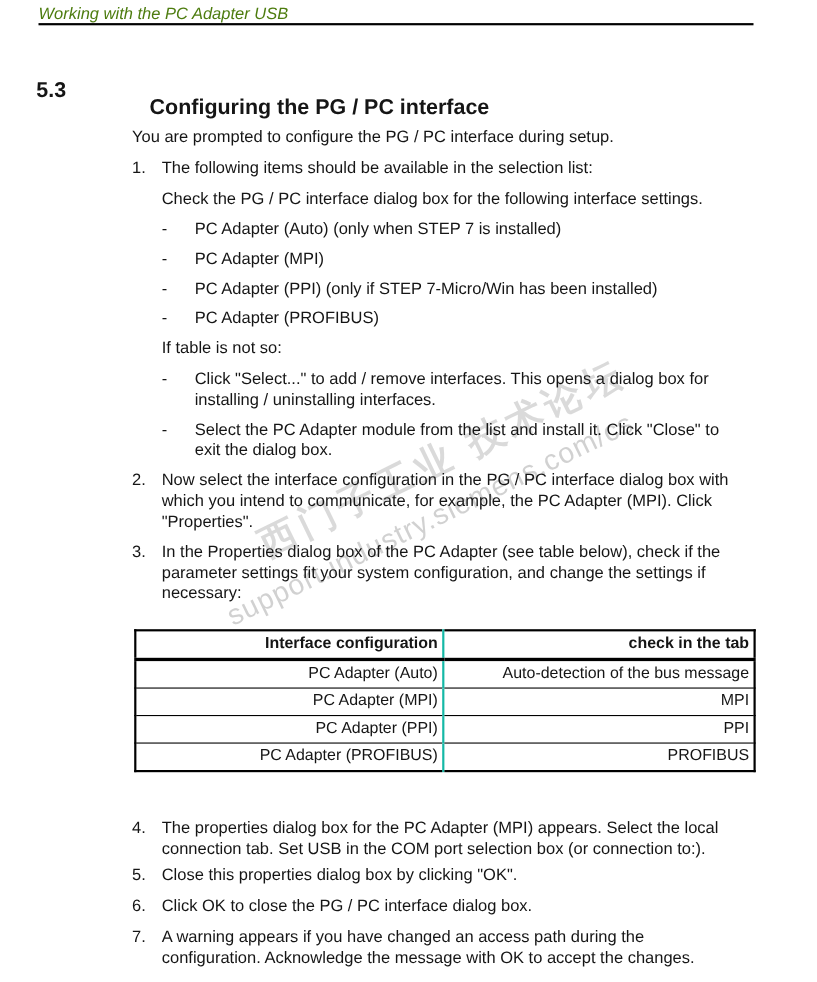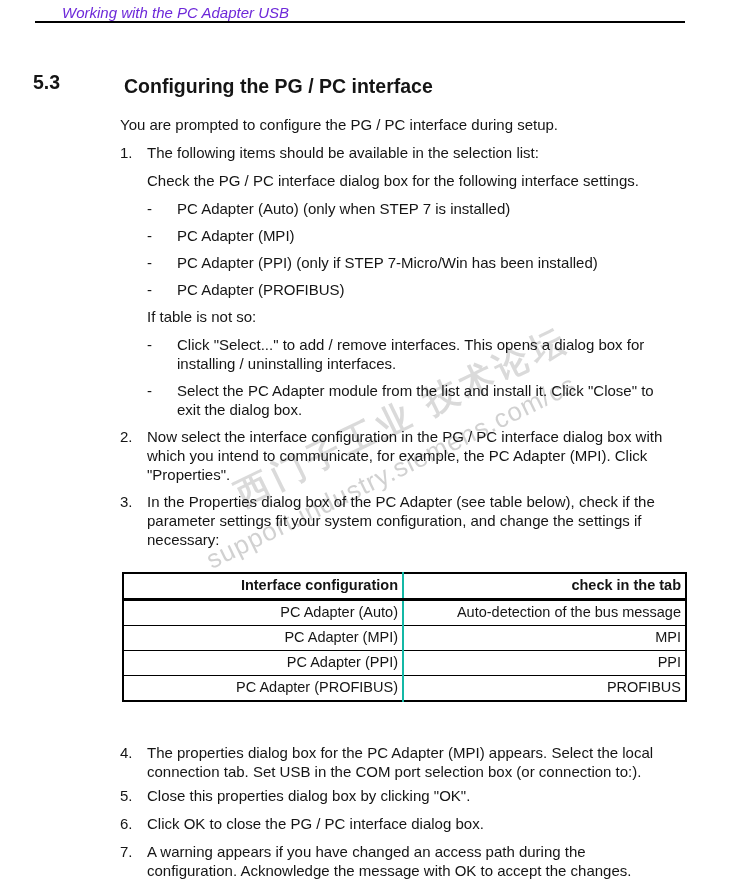--- a/index.html
+++ b/index.html
@@ -12,22 +12,21 @@
     font-family: "Liberation Sans", sans-serif;
     color: #151515;
   }
 
   
   .running-header {
     position: absolute;
     left: 35px; top: 4px;
     font-size: 15px;
     font-style: italic;
-    color: #6d28d9;
-    margin-left: 27px;
+    color: #4d7c0f;
   }
   .header-rule {
     position: absolute;
     left: 35px; top: 21px;
     width: 650px; height: 2px;
     background: #000;
   }
 
   
   .watermark { position: absolute; inset: 0; z-index: 0; pointer-events: none; }
@@ -57,21 +56,21 @@
   
   .sec-num {
     position: absolute;
     left: 33px; top: 71px;
     font-size: 19.5px;
     font-weight: bold;
   }
   .sec-title {
     position: absolute;
     left: 120px; top: 71px;
-    margin: 4px;
+    margin: 16px;
     font-size: 19.5px;
     font-weight: bold;
   }
 
   
   .content {
     position: absolute;
     left: 120px; top: 115px;
     width: 562px;
     z-index: 1;

